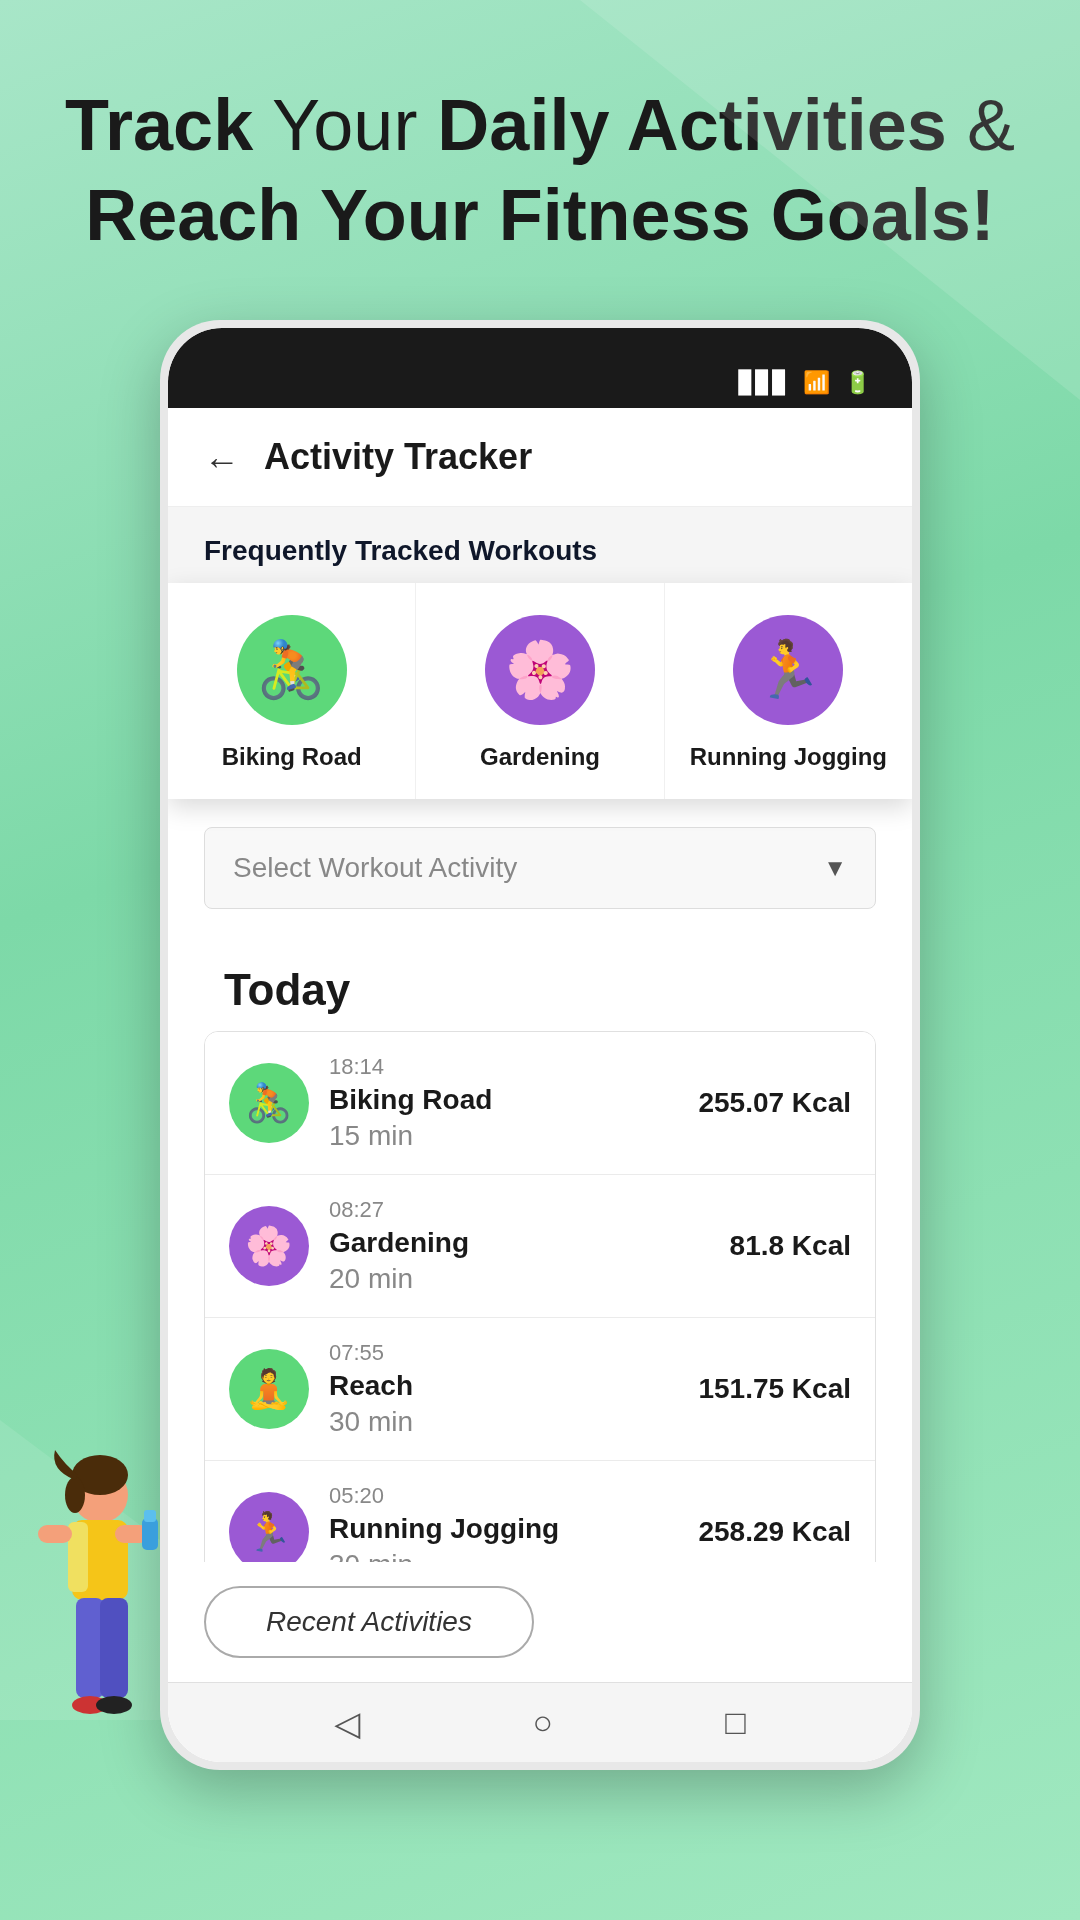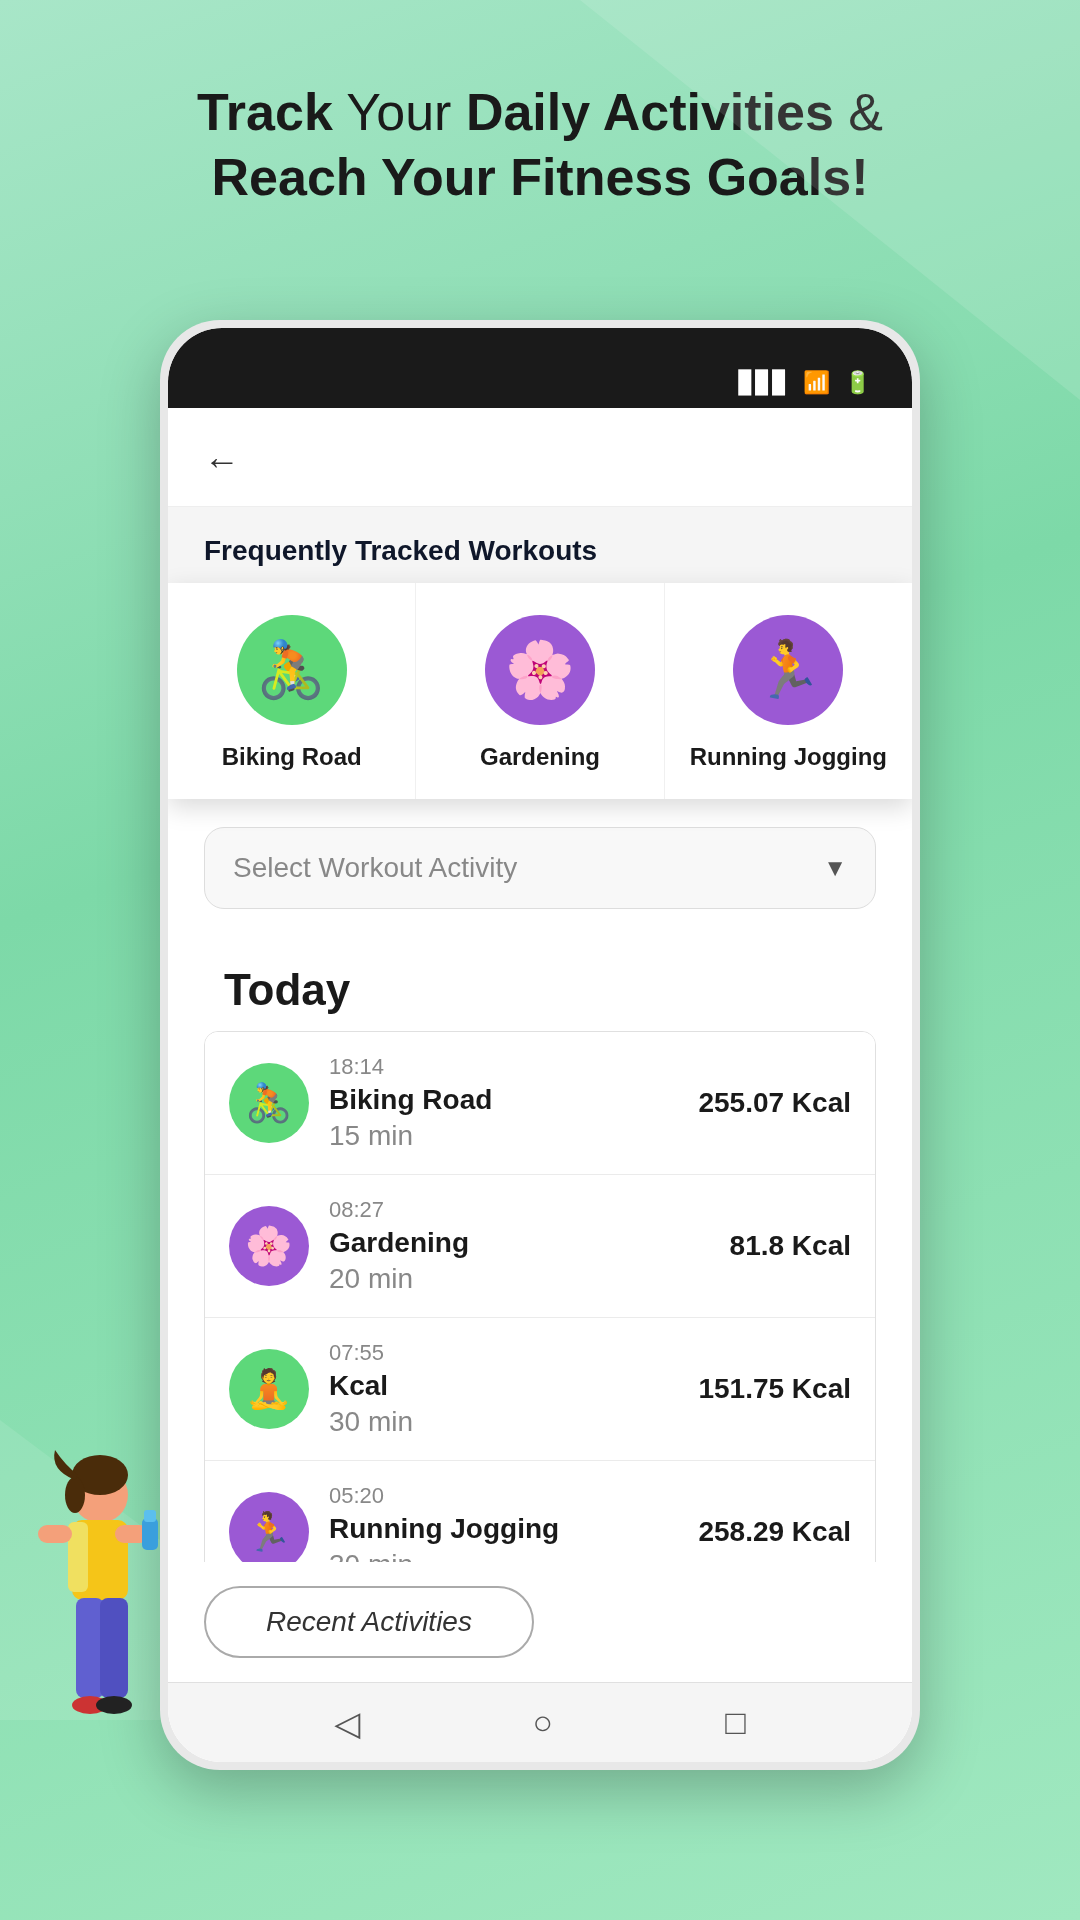--- a/index.html
+++ b/index.html
@@ -12,21 +12,21 @@
       overflow: hidden;
       position: relative;
     }
 
     .hero-text {
       text-align: center;
       padding: 80px 60px 40px;
       line-height: 1.25;
     }
     .hero-text h1 {
-      font-size: 52px;
+      font-size: 72px;
       color: #1a1a1a;
       font-weight: 400;
     }
     .hero-text h1 strong {
       font-weight: 900;
     }
 
     .phone-container {
       position: absolute;
       top: 320px;
@@ -152,21 +152,21 @@
       flex-shrink: 0;
     }
 
     .select-dropdown {
       width: 100%;
       padding: 24px 28px;
       font-size: 28px;
       color: #888;
       background: #f8f8f8;
       border: 1.5px solid #ddd;
-      border-radius: 20px;
+      border-radius: 8px;
       display: flex;
       align-items: center;
       justify-content: space-between;
       cursor: pointer;
     }
 
     .dropdown-arrow {
       font-size: 24px;
       color: #555;
     }
@@ -329,20 +329,21 @@
     <div class="phone-status-bar">
       <span class="status-icon">▊▊▊</span>
       <span class="status-icon">📶</span>
       <span class="status-icon">🔋</span>
     </div>
 
     <div class="app-content">
 
       <div class="app-header">
         <div class="back-btn">←</div>
+        <div class="app-title">Activity Tracker</div>
       </div>
 
       <div class="section-label">Frequently Tracked Workouts</div>
 
       <div class="workout-cards-row">
         <div class="workout-card">
           <div class="workout-icon-circle" style="background:#5dd87a;">
             <span>🚴</span>
           </div>
           <div class="workout-card-label">Biking Road</div>
@@ -396,21 +397,21 @@
             </div>
             <div class="activity-kcal">81.8 Kcal</div>
           </div>
 
           <div class="activity-item">
             <div class="activity-icon-circle" style="background:#5dd87a;">
               <span>🧘</span>
             </div>
             <div class="activity-info">
               <div class="activity-time">07:55</div>
-              <div class="activity-name">Kcal</div>
+              <div class="activity-name">Reach</div>
               <div class="activity-duration">30 min</div>
             </div>
             <div class="activity-kcal">151.75 Kcal</div>
           </div>
 
           <div class="activity-item">
             <div class="activity-icon-circle" style="background:#9b59d4;">
               <span>🏃</span>
             </div>
             <div class="activity-info">

